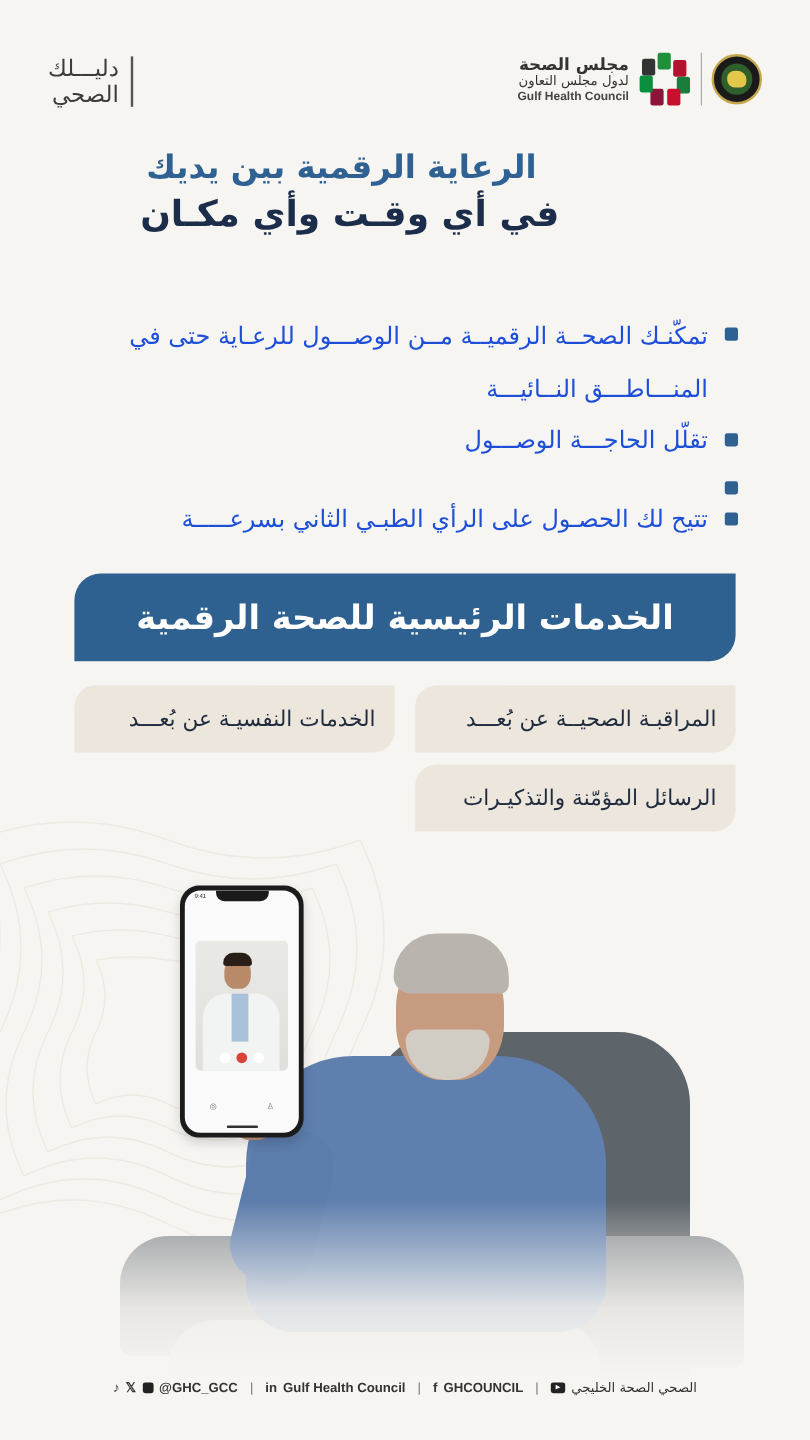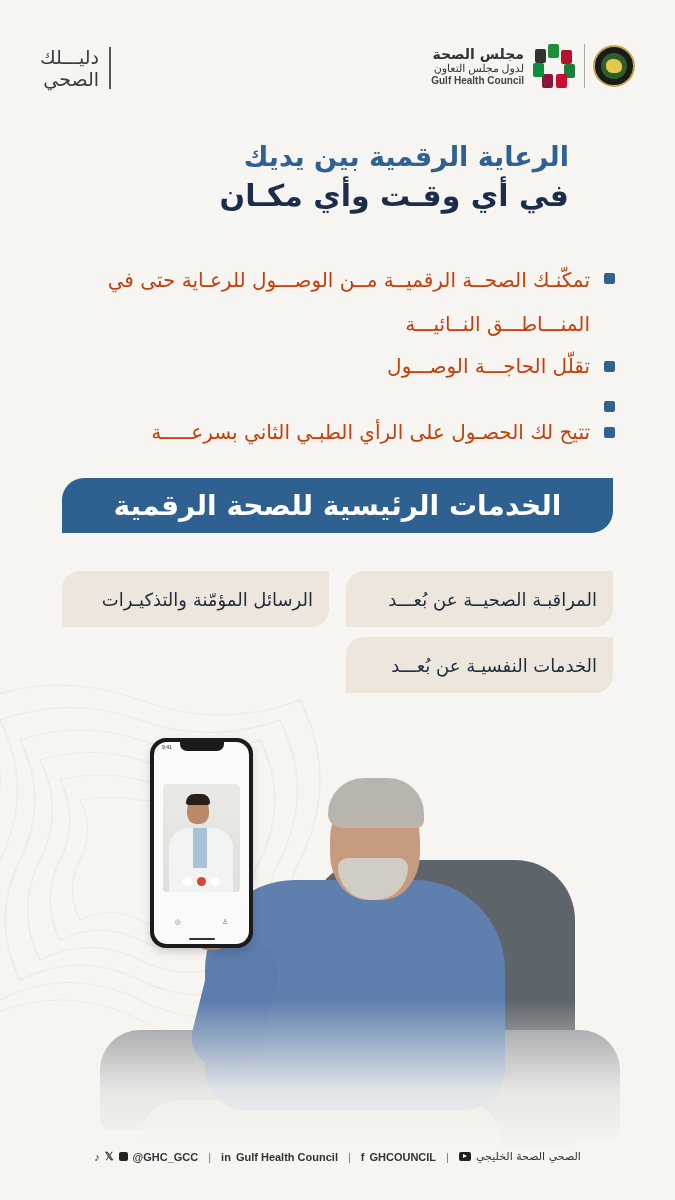--- a/index.html
+++ b/index.html
@@ -17,43 +17,43 @@
 
   
   .header { position: absolute; top: 40px; left: 0; width: 675px; height: 60px; }
   .guide-logo { position: absolute; left: 40px; top: 6px; display: flex; align-items: center; direction: ltr; }
   .guide-logo .txt { direction: rtl; font-size: 19px; line-height: 22px; color: #3b3b3b; }
   .guide-logo .bar { width: 2px; height: 42px; background: #555; margin-left: 10px; }
 
   .ghc-logo { position: absolute; right: 40px; top: 4px; display: flex; align-items: center; direction: ltr; gap: 8px; }
   .ghc-text { text-align: right; line-height: 1.15; }
   .ghc-text .ar1 { direction: rtl; font-size: 14px; font-weight: bold; color: #333; }
-  .ghc-text .ar2 { direction: rtl; font-size: 11px; color: #333; font-family: Liberation Serif, serif; }
+  .ghc-text .ar2 { direction: rtl; font-size: 11px; color: #333; }
   .ghc-text .en { font-family: "Liberation Sans", sans-serif; font-size: 10px; font-weight: bold; color: #444; }
   .flags-ring { width: 44px; height: 44px; position: relative; }
   .flags-ring span { position: absolute; width: 11px; height: 14px; border-radius: 2px; }
   .divider-v { width: 1px; height: 44px; background: #aaa; }
   .gcc-emblem { width: 42px; height: 42px; border-radius: 50%; background: #1a1a1a; display: flex; align-items: center; justify-content: center; border: 2px solid #c6a74b; }
   .gcc-emblem .inner { width: 26px; height: 26px; border-radius: 50%; background: #2f5f2a; display: flex; align-items: center; justify-content: center; }
   .gcc-emblem .inner i { width: 16px; height: 14px; background: #e4c84b; border-radius: 40% 50% 35% 45%; display: block; }
 
   
-  .title { position: absolute; top: 140px; left: 0; width: 569px; text-align: right; direction: rtl; }
+  .title { position: absolute; top: 123px; left: 0; width: 569px; text-align: center; direction: rtl; }
   .title .line1 { font-size: 27px; font-weight: bold; color: #2f6292; line-height: 34px; }
   .title .line2 { font-size: 30px; font-weight: bold; color: #1b2d4a; line-height: 40px; margin-top: 2px; padding-left: 14px; }
 
   
   .bullets { position: absolute; top: 258px; right: 60px; width: 560px; direction: rtl; list-style: none; }
-  .bullets li { display: flex; align-items: flex-start; font-size: 20px; line-height: 40px; color: #c2410c; }
+  .bullets li { display: flex; align-items: flex-start; font-size: 20px; line-height: 40px; color: #1d4ed8; }
   .bullets .sq { width: 11px; height: 11px; background: #2f6292; border-radius: 2px; margin-left: 14px; margin-top: 15px; flex-shrink: 0; }
   .bullets li.wrap .txt { line-height: 44px; }
 
   
   .banner {
-    position: absolute; top: 478px; left: 62px; width: 551px; height: 55px;
+    position: absolute; top: 478px; left: 62px; width: 551px; height: 73px;
     background: #2e6190; border-radius: 22px 0 22px 0;
     display: flex; align-items: center; justify-content: center; direction: rtl;
   }
   .banner span { color: #fff; font-size: 28px; font-weight: bold; }
 
   
   .services { position: absolute; top: 571px; left: 62px; width: 551px; display: grid; grid-template-columns: 267px 267px; grid-template-rows: 56px 56px; gap: 10px 17px; direction: rtl; }
   .svc { background: #ede6dc; border-radius: 18px 0 18px 0; display: flex; align-items: center; padding: 0 16px; }
   .svc span { font-size: 18px; color: #1f2b3e; white-space: nowrap; }
 
@@ -171,24 +171,24 @@
 
   <div class="banner">
     <span>الخدمات الرئيسية للصحة الرقمية</span>
   </div>
 
   <div class="services">
     <div class="svc">
       <span>المراقبـة الصحيــة عن بُعـــد</span>
     </div>
     <div class="svc">
+      <span>الخدمات النفسيـة عن بُعـــد</span>
+    </div>
+    <div class="svc">
       <span>الرسائل المؤمّنة والتذكيـرات</span>
-    </div>
-    <div class="svc">
-      <span>الخدمات النفسيـة عن بُعـــد</span>
     </div>
   </div>
 
   <div class="scene">
     <div class="chair-back"></div>
     <div class="chair-arm"></div>
     <div class="chair-arm2"></div>
     <div class="legs"></div>
     <div class="shirt"></div>
     <div class="arm"></div>

